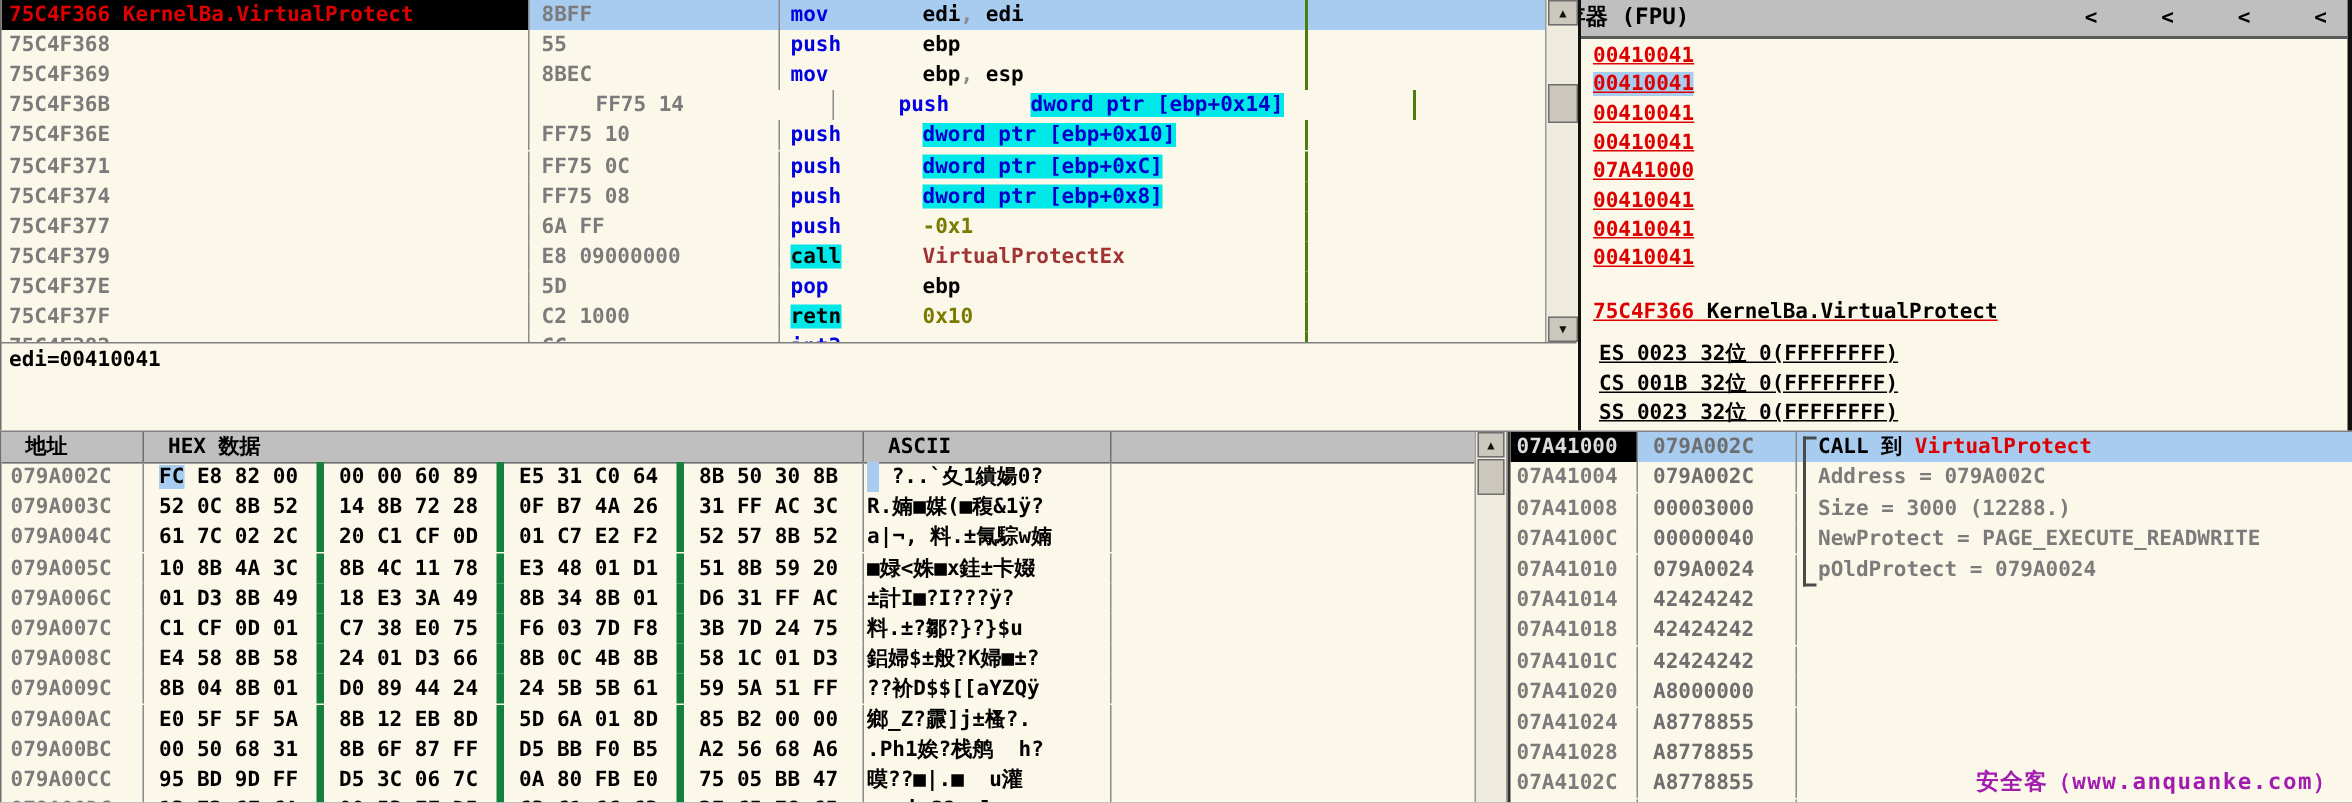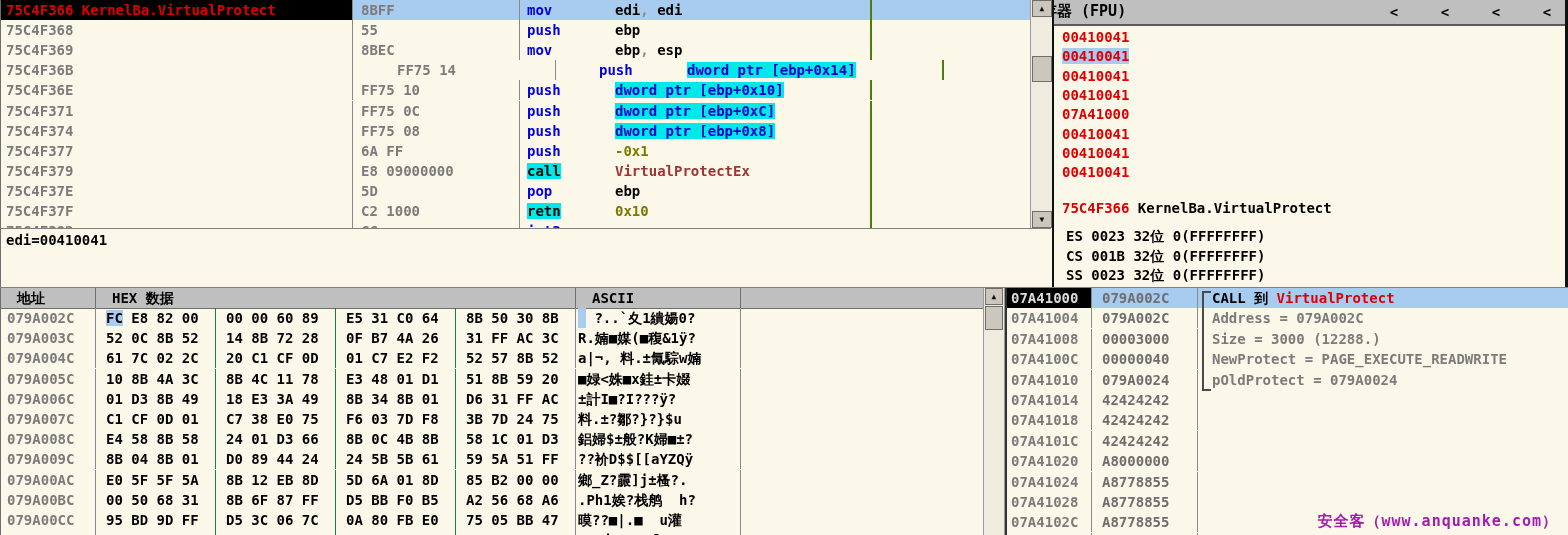--- a/index.html
+++ b/index.html
@@ -30,32 +30,32 @@
     box-sizing:border-box;display:flex;align-items:center;justify-content:center;font-size:8px;line-height:8px;color:#111;}
   
   #info{left:0;top:228px;width:1051px;height:59px;border-top:1px solid #808080;border-left:1px solid #6e6e6e;padding:3px 0 0 5px;box-sizing:border-box;}
   .vline{position:absolute;background:#101010;}
   .hline{position:absolute;background:#808080;}
   
   #regs{left:1054px;top:0;width:511px;height:287px;}
   #regs-header{position:absolute;left:0;top:0;right:0;height:24px;background:#BFBFBF;border-bottom:2px solid #5a5a5a;line-height:22px;font-size:15px;overflow:hidden;}
   #regs-title{display:inline-block;margin-left:-27px;white-space:pre;}
   .hdr-btn{position:absolute;top:1px;width:20px;text-align:center;font-size:14px;}
-  .regrow{position:absolute;left:8px;height:19px;line-height:19px;white-space:pre;color:#DE0000;}
+  .regrow{position:absolute;left:8px;height:19px;line-height:19px;white-space:pre;color:#DE0000;text-decoration:underline;}
   .sel-bg{background:#A8CBF0;}
   .eip-addr{color:#DE0000;}
   .gray{color:#000000;}
   .red{color:#DE0000;}
   
   #dump{left:0;top:288px;width:983px;height:247px;border-left:1px solid #6e6e6e;}
   .dh{position:absolute;top:0;left:0;right:0;height:20px;line-height:20px;background:#BFBFBF;border-bottom:1px solid #6e6e6e;display:flex;}
   .dh .cell{border-right:1px solid #6e6e6e;padding-left:16px;}
   .hrow{position:absolute;left:0;right:0;height:20px;line-height:20px;display:flex;white-space:pre;}
   .d-addr{width:95px;border-right:1px solid #8a8a8a;padding-left:6px;color:#7b7b7b;}
-  .d-g{width:120px;border-right:1px solid #15803d;padding-left:10px;color:#000;}
+  .d-g{width:120px;border-right:5px solid #15803d;padding-left:10px;color:#000;}
   .d-g3{border-right:1px solid #8a8a8a;}
   .d-ascii{width:165px;border-right:1px solid #8a8a8a;padding-left:2px;color:#000;}
   .d-comment{flex:1;}
   .hl{background:#A8CBF0;}
   
   #stack{left:1005px;top:288px;width:563px;height:247px;border-left:2px solid #333;}
   .srow{position:absolute;left:0;right:0;height:20px;line-height:20px;display:flex;white-space:pre;}
   .s-addr{width:85px;border-right:1px solid #8a8a8a;padding-left:4px;color:#7b7b7b;}
   .s-val{width:106px;border-right:1px solid #8a8a8a;padding-left:10px;color:#6e6e6e;}
   .s-annot{flex:1;padding-left:14px;color:#7b7b7b;}

